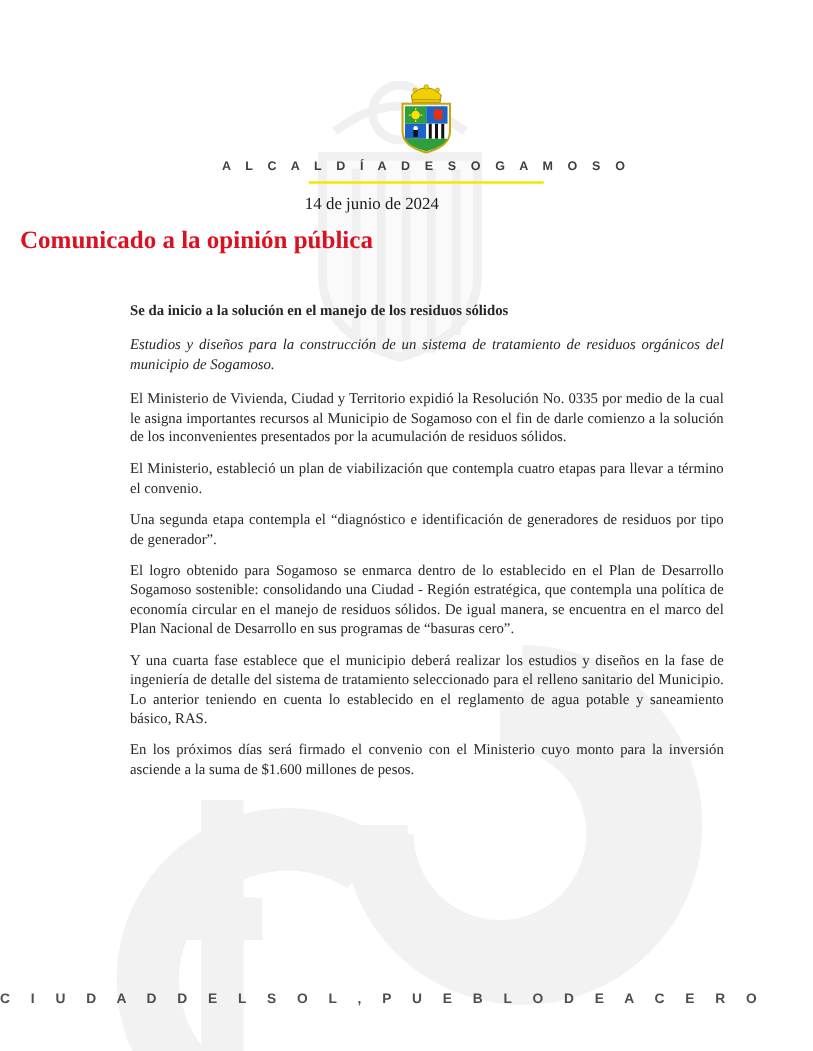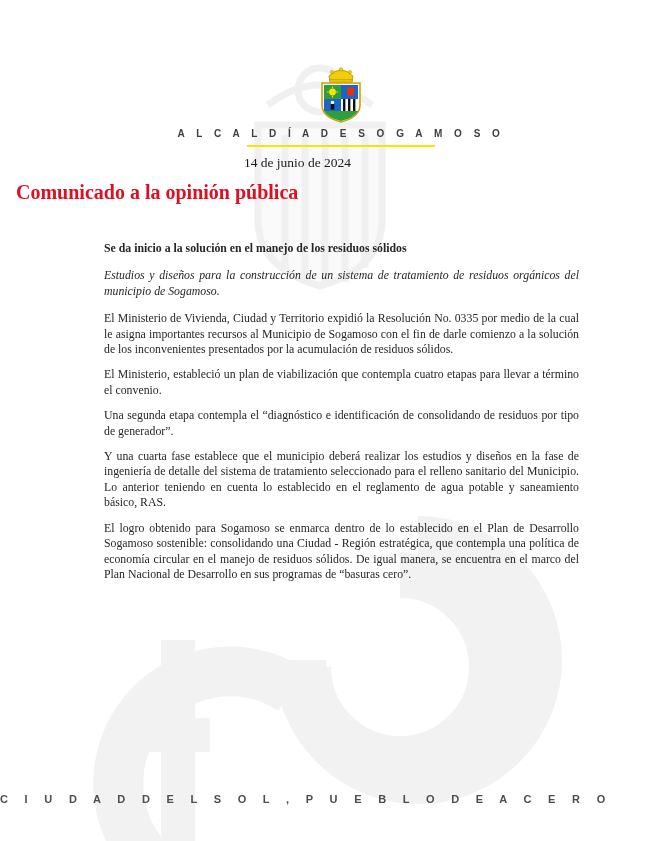--- a/index.html
+++ b/index.html
@@ -146,20 +146,21 @@
 
   <div class="date-line">14 de junio de 2024</div>
 
   <div class="doc-title">Comunicado a la opinión pública</div>
 
   <div class="content">
     <p class="heading">Se da inicio a la solución en el manejo de los residuos sólidos</p>
     <p class="subheading">Estudios y diseños para la construcción de un sistema de tratamiento de residuos orgánicos del municipio de Sogamoso.</p>
     <p>El Ministerio de Vivienda, Ciudad y Territorio expidió la Resolución No. 0335 por medio de la cual le asigna importantes recursos al Municipio de Sogamoso con el fin de darle comienzo a la solución de los inconvenientes presentados por la acumulación de residuos sólidos.</p>
     <p>El Ministerio, estableció un plan de viabilización que contempla cuatro etapas para llevar a término el convenio.</p>
-    <p>Una segunda etapa contempla el “diagnóstico e identificación de consolidando de residuos por tipo de generador”.</p>
+    <p>Una segunda etapa contempla el “diagnóstico e identificación de generadores de residuos por tipo de generador”.</p>
+    <p>El logro obtenido para Sogamoso se enmarca dentro de lo establecido en el Plan de Desarrollo Sogamoso sostenible: consolidando una Ciudad - Región estratégica, que contempla una política de economía circular en el manejo de residuos sólidos. De igual manera, se encuentra en el marco del Plan Nacional de Desarrollo en sus programas de “basuras cero”.</p>
     <p>Y una cuarta fase establece que el municipio deberá realizar los estudios y diseños en la fase de ingeniería de detalle del sistema de tratamiento seleccionado para el relleno sanitario del Municipio. Lo anterior teniendo en cuenta lo establecido en el reglamento de agua potable y saneamiento básico, RAS.</p>
-    <p>El logro obtenido para Sogamoso se enmarca dentro de lo establecido en el Plan de Desarrollo Sogamoso sostenible: consolidando una Ciudad - Región estratégica, que contempla una política de economía circular en el manejo de residuos sólidos. De igual manera, se encuentra en el marco del Plan Nacional de Desarrollo en sus programas de “basuras cero”.</p>
+    <p>En los próximos días será firmado el convenio con el Ministerio cuyo monto para la inversión asciende a la suma de $1.600 millones de pesos.</p>
   </div>
 
   <div class="footer">C I U D A D   D E L   S O L ,   P U E B L O   D E   A C E R O</div>
 
 </div>
 
 </body></html>

